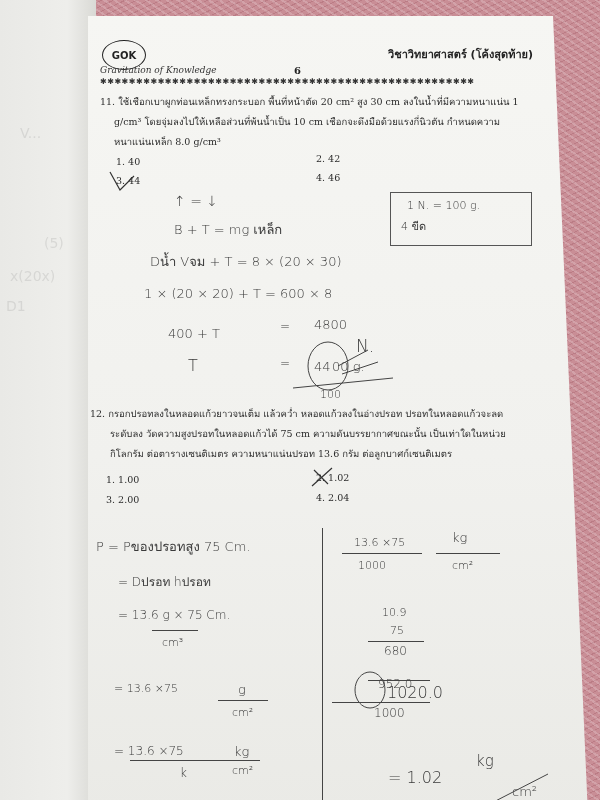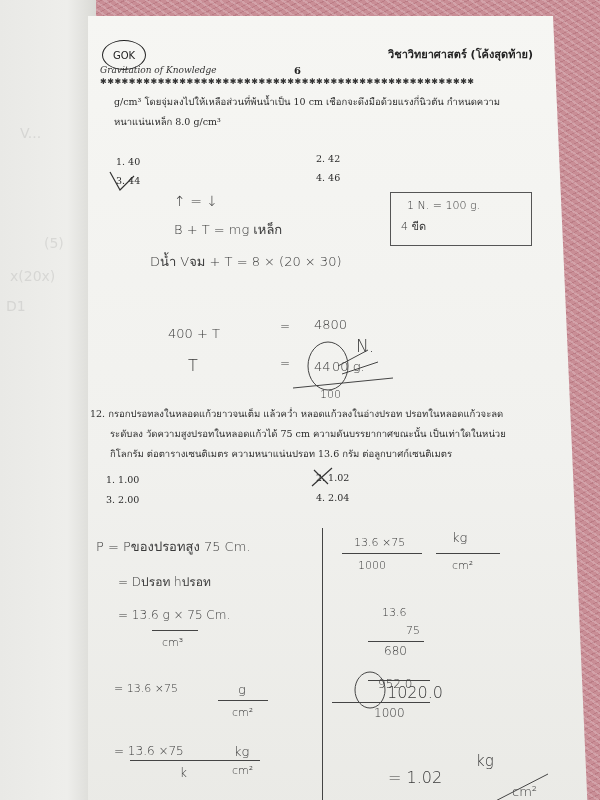--- a/index.html
+++ b/index.html
@@ -22,21 +22,21 @@
     }
     .page {
       position: absolute; left: 88px; top: 16px; width: 500px; height: 800px;
       background: linear-gradient(180deg, #f6f6f3 0%, #f1f1ee 55%, #eaeae6 100%);
       box-shadow: -6px 0 8px rgba(0,0,0,0.28);
       clip-path: polygon(0 0, 93% 0, 100% 100%, 0 100%);
     }
     .gok-badge {
       position: absolute; left: 14px; top: 24px; width: 44px; height: 30px;
       border: 1.5px solid #222; border-radius: 50%;
-      font-family: "DejaVu Sans", sans-serif; font-weight: normal; font-size: 10px;
+      font-family: "DejaVu Sans", sans-serif; font-weight: bold; font-size: 10px;
       display: flex; align-items: center; justify-content: center; color: #222;
     }
     .subject {
       position: absolute; left: 300px; top: 29px;
       font-family: "DejaVu Sans", sans-serif; font-weight: bold; font-size: 11px; color: #222;
     }
     .tagline {
       position: absolute; left: 12px; top: 49px;
       font-family: "DejaVu Serif", serif; font-style: italic; font-size: 9px; color: #333;
     }
@@ -86,34 +86,36 @@
 
 <div class="page">
 
   <div class="gok-badge">GOK</div>
   <div class="subject">วิชาวิทยาศาสตร์ (โค้งสุดท้าย)</div>
   <div class="tagline">Gravitation of Knowledge</div>
   <div class="page-no">6</div>
   <div class="stars">✱✱✱✱✱✱✱✱✱✱✱✱✱✱✱✱✱✱✱✱✱✱✱✱✱✱✱✱✱✱✱✱✱✱✱✱✱✱✱✱✱✱✱✱✱✱✱✱✱✱✱✱</div>
 
   <div class="q-text" style="left:12px;top:76px;width:460px;">
+    <div><span class="q-num">11.</span> <span>ใช้เชือกเบาผูกท่อนเหล็กทรงกระบอก พื้นที่หน้าตัด 20 cm² สูง 30 cm ลงในน้ำที่มีความหนาแน่น 1</span></div>
     <div style="padding-left:14px;">g/cm³   โดยจุ่มลงไปให้เหลือส่วนที่พ้นน้ำเป็น 10 cm เชือกจะดึงมือด้วยแรงกี่นิวตัน กำหนดความ</div>
     <div style="padding-left:14px;">หนาแน่นเหล็ก 8.0 g/cm³</div>
   </div>
   <div class="choice" style="left:28px;top:140px;">1.  40</div>
   <div class="choice" style="left:228px;top:137px;">2.  42</div>
   <div class="choice" style="left:28px;top:159px;">3.  44</div>
   <div class="choice" style="left:228px;top:156px;">4.  46</div>
   <svg class="mark" style="left:20px;top:152px;" width="30" height="26">
     <path d="M2 4 L12 22 L26 8" stroke="#333" stroke-width="1.2" fill="none"></path>
   </svg>
 
   <div class="hand" style="left:86px;top:177px;font-size:14px;">↑     =     ↓</div>
   <div class="hand" style="left:86px;top:203px;font-size:13px;">B + T  =   mg เหล็ก</div>
   <div class="hand" style="left:62px;top:235px;font-size:13px;">Dน้ำ Vจม + T    = 8 × (20 × 30)</div>
+  <div class="hand" style="left:56px;top:270px;font-size:13px;">1 × (20 × 20) + T      =      600 × 8</div>
   <div class="hand" style="left:80px;top:310px;font-size:13px;">400 + T</div>
   <div class="hand" style="left:192px;top:303px;font-size:12px;">=</div>
   <div class="hand" style="left:226px;top:301px;font-size:13px;">4800</div>
   <div class="hand" style="left:100px;top:340px;font-size:16px;">T</div>
   <div class="hand" style="left:192px;top:340px;font-size:12px;">=</div>
   <div class="hand" style="left:226px;top:343px;font-size:13px;text-align:center;">44</div>
   <div class="hand" style="left:244px;top:343px;font-size:13px;">00 g.</div>
   <div class="hand" style="left:268px;top:320px;font-size:17px;">N.</div>
   <div class="hand" style="left:232px;top:372px;font-size:11px;">100</div>
   <svg class="mark" style="left:210px;top:320px;" width="100" height="60">
@@ -161,22 +163,22 @@
 
   <div class="vline" style="left:234px;top:512px;height:288px;"></div>
 
   <div class="hand" style="left:266px;top:520px;font-size:11px;">13.6 ×75</div>
   <div class="hline" style="left:254px;top:537px;width:80px;"></div>
   <div class="hand" style="left:270px;top:543px;font-size:11px;">1000</div>
   <div class="hand" style="left:364px;top:514px;font-size:13px;">kg</div>
   <div class="hline" style="left:348px;top:537px;width:64px;"></div>
   <div class="hand" style="left:364px;top:543px;font-size:11px;">cm²</div>
 
-  <div class="hand" style="left:294px;top:590px;font-size:11px;">13.6</div>
-  <div class="hand" style="left:302px;top:608px;font-size:11px;margin-left:16px;">75</div>
+  <div class="hand" style="left:294px;top:590px;font-size:11px;">10.9</div>
+  <div class="hand" style="left:302px;top:608px;font-size:11px;">75</div>
   <div class="hline" style="left:280px;top:625px;width:56px;"></div>
   <div class="hand" style="left:296px;top:628px;font-size:12px;">680</div>
   <div class="hand" style="left:290px;top:646px;font-size:12px;margin-top:15px;">952 0</div>
   <div class="hline" style="left:280px;top:664px;width:62px;"></div>
   <div class="hand" style="left:282px;top:667px;font-size:16px;margin-left:17px;">1020.0</div>
   <div class="hline" style="left:244px;top:686px;width:98px;"></div>
   <div class="hand" style="left:286px;top:690px;font-size:12px;">1000</div>
   <svg class="mark" style="left:262px;top:654px;" width="40" height="40">
     <ellipse cx="20" cy="20" rx="15" ry="18" stroke="#444" stroke-width="1" fill="none"></ellipse>
   </svg>

